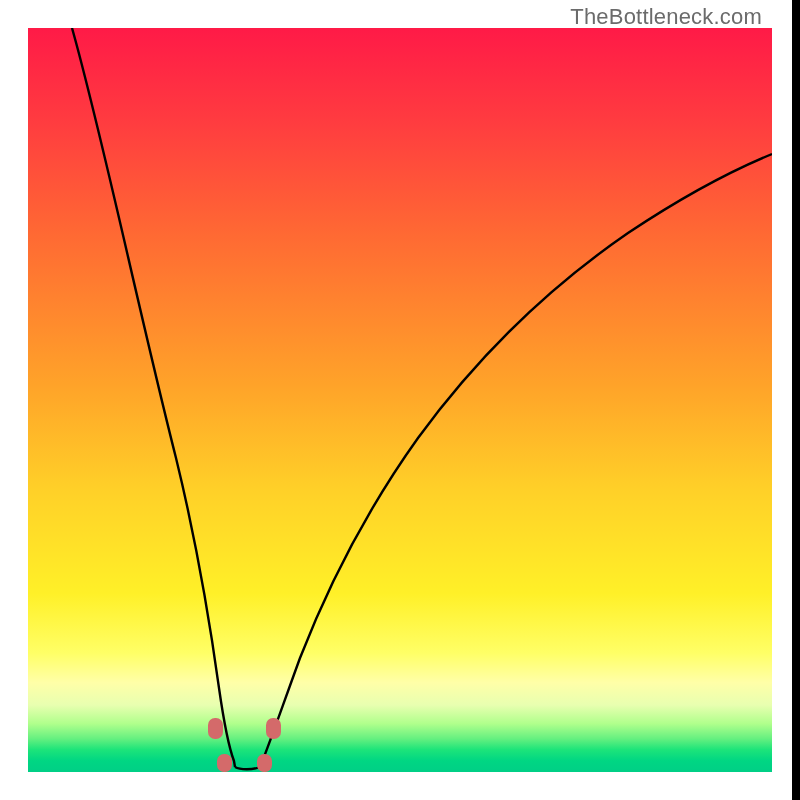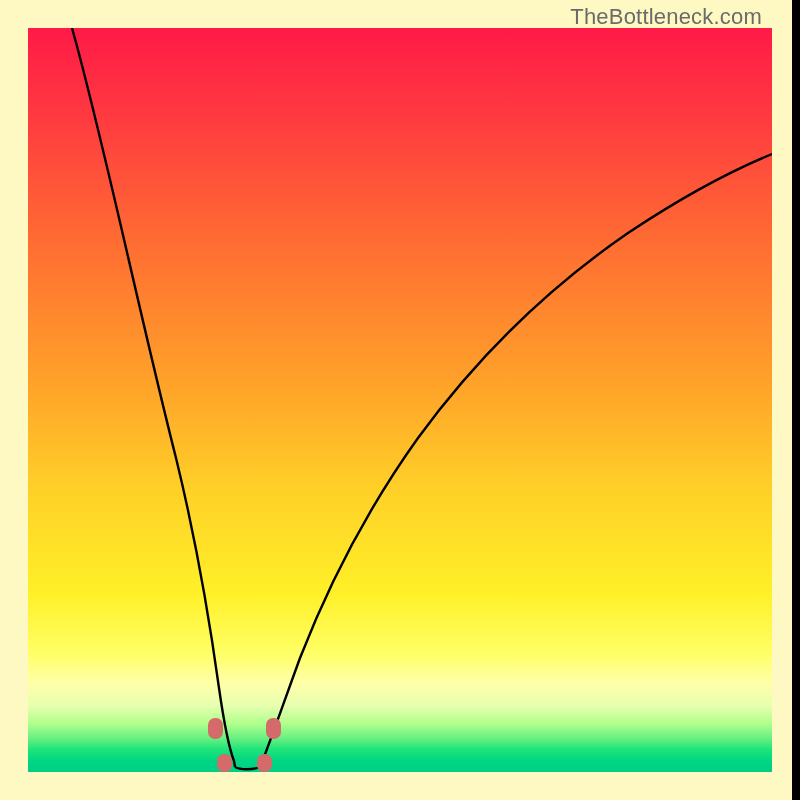--- a/index.html
+++ b/index.html
@@ -8,21 +8,21 @@
     width: 800px;
     height: 800px;
     overflow: hidden;
     background: #000;
     font-family: Arial, Helvetica, sans-serif;
   }
   .outer {
     position: relative;
     width: 792px;
     height: 800px;
-    background: #fef9c3;
+    background: #ffffff;
   }
   .plot {
     position: absolute;
     left: 28px;
     top: 28px;
     width: 744px;
     height: 744px;
     
     background: linear-gradient(
       to bottom,

